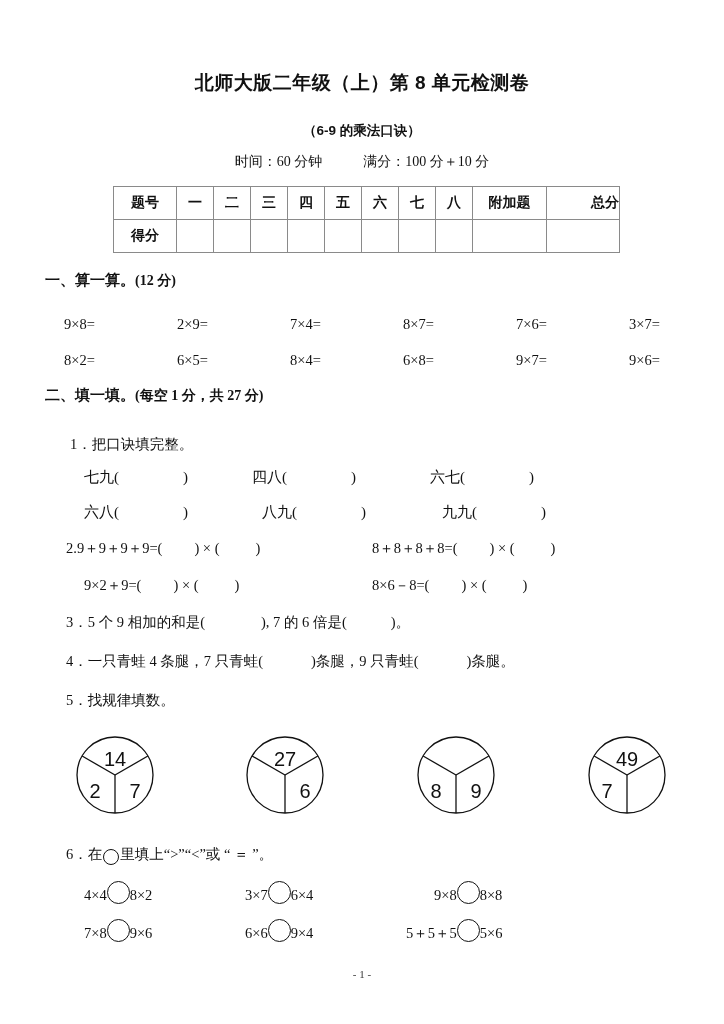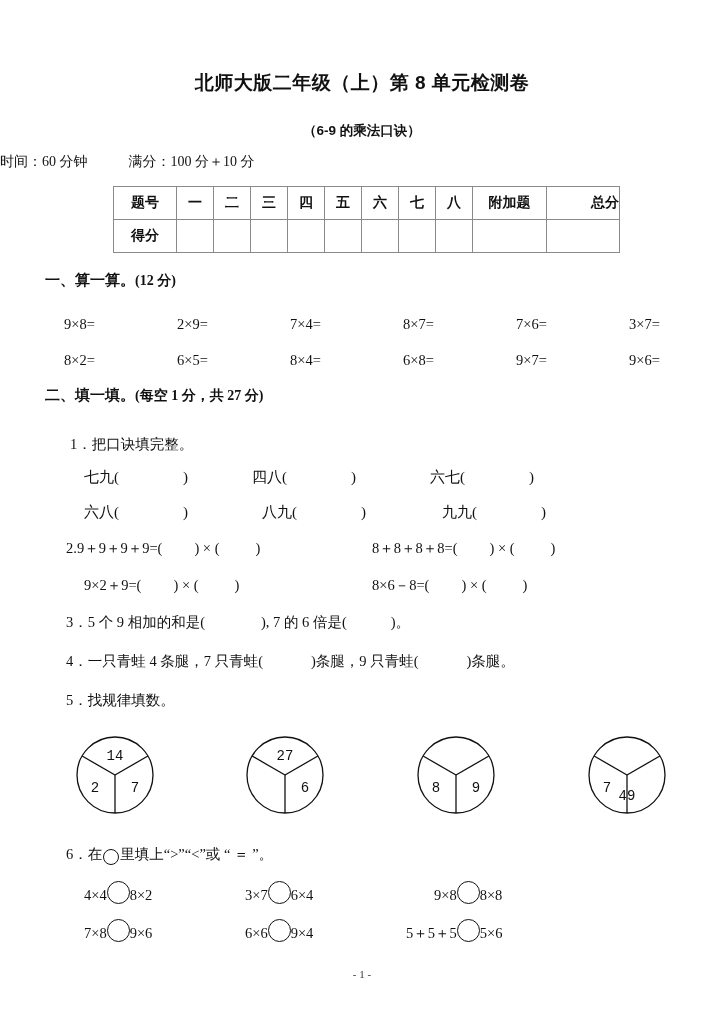--- a/index.html
+++ b/index.html
@@ -39,20 +39,21 @@
     width: 724px;
     text-align: center;
     font-family: "Liberation Sans", "DejaVu Sans", sans-serif;
     font-weight: bold;
     font-size: 13.5px;
   }
   .doc-meta {
     position: absolute;
     left: 0; top: 153px;
     width: 724px;
+    text-align: center;
     font-size: 14px;
   }
   .doc-meta .meta-gap { display: inline-block; width: 34px; }
 
   
   .score-table {
     position: absolute;
     left: 113px; top: 186px;
     width: 497px;
     border-collapse: collapse;
@@ -119,22 +120,22 @@
 
   
   .pie-wrap {
     position: absolute;
     width: 78px;
     height: 78px;
   }
   .pie-wrap svg { display: block; }
   .pie-num {
     position: absolute;
-    font-size: 14px;
-    font-family: Liberation Mono, monospace;
+    font-size: 20px;
+    font-family: Liberation Sans, sans-serif;
     text-align: center;
     white-space: nowrap;
   }
 
   
   .cmp-row {
     position: absolute;
     font-size: 14.5px;
     white-space: nowrap;
     display: flex;
@@ -314,21 +315,21 @@
     <div class="pie-num" style="left:46px; top:44px; width:26px;">9</div>
   </div>
 
   <div class="pie-wrap" style="left:588px; top:736px;">
     <svg width="78" height="78" viewBox="0 0 78 78">
       <circle cx="39" cy="39" r="38" fill="none" stroke="#111" stroke-width="1.3"></circle>
       <line x1="39" y1="39" x2="39" y2="77" stroke="#111" stroke-width="1.3"></line>
       <line x1="39" y1="39" x2="6.1" y2="20" stroke="#111" stroke-width="1.3"></line>
       <line x1="39" y1="39" x2="71.9" y2="20" stroke="#111" stroke-width="1.3"></line>
     </svg>
-    <div class="pie-num" style="left:0; top:12px; width:78px;margin-top:40px;">49</div>
+    <div class="pie-num" style="left:0; top:12px; width:78px;">49</div>
     <div class="pie-num" style="left:6px; top:44px; width:26px;">7</div>
     <div class="pie-num" style="left:46px; top:44px; width:26px;"></div>
   </div>
 
   <div class="t" style="left:66px; top:847px; display:flex; align-items:flex-start;">
     <span>6．在</span>
       <span class="cmp-inline-circle"></span>
       <span>里填上“&gt;”“&lt;”或 “ ＝ ”。</span>
   </div>
 

